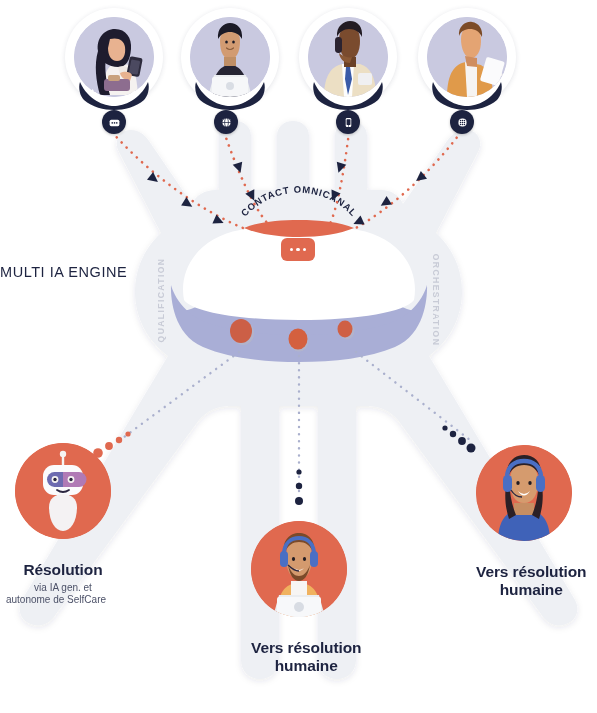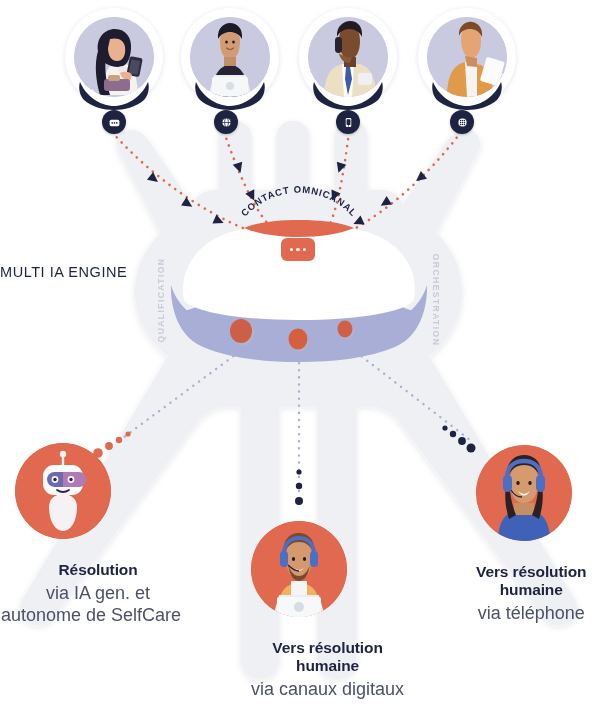--- a/index.html
+++ b/index.html
@@ -45,21 +45,21 @@
   }
   .olabel{
     margin-top:22px;text-align:center;
     font-family:"Liberation Sans",sans-serif;
   }
   .olabel .t{
     font-size:15.5px;font-weight:700;color:#1d2340;line-height:1.16;
     letter-spacing:-.1px;
   }
   .olabel .s{
-    font-size:18px;font-weight:400;color:#4c5168;margin-top:3px;line-height:1.25;
+    font-size:10px;font-weight:400;color:#4c5168;margin-top:3px;line-height:1.25;
     white-space:nowrap;
   }
 
   
   #engine-label{
     position:absolute;left:0;width:562px;top:264px;text-align:left;
     font-size:14.5px;font-weight:400;color:#1d2340;letter-spacing:.55px;
   }
   #engine-icon{
     position:absolute;left:281px;top:238px;width:34px;height:23px;
@@ -461,21 +461,20 @@
         <path d="M33 31 C34 22 40 17 48 17 C56 17 62 22 63 31" stroke="#4a6fc4" stroke-width="4" fill="none"></path>
         <path d="M37 44 C41 48 45 50 48 50" stroke="#2b2740" stroke-width="1.4" fill="none"></path>
         <path d="M22 96 L28 74 L68 74 L74 96 Z" fill="#ebedf0"></path>
         <rect x="26" y="76" width="44" height="20" rx="2" fill="#f7f8fa"></rect>
         <circle cx="48" cy="86" r="5" fill="#d8dce3"></circle>
       </svg>
     </div>
     <div class="olabel">
       <div class="t">Vers résolution</div>
       <div class="t">humaine</div>
-      <div class="s">via canaux digitaux</div>
     </div>
   </div>
 
   <div class="outcome" style="left:476px;top:445px;">
     <div class="ocircle">
       <svg viewBox="0 0 96 96" width="96" height="96">
         <circle cx="48" cy="48" r="48" fill="#e0694f"></circle>
         <path d="M22 96 C22 74 32 64 48 64 C64 64 74 74 74 96 Z" fill="#3f62b8"></path>
         <path d="M38 58 L58 58 L58 70 L38 70 Z" fill="#c68e63"></path>
         <path d="M34 36 C34 24 40 18 48 18 C56 18 62 24 62 36 C62 50 57 58 48 58 C39 58 34 50 34 36 Z" fill="#d59b6e"></path>
@@ -487,17 +486,16 @@
         <path d="M42 46 Q48 52 54 46 Q48 55 42 46 Z" fill="#fff"></path>
         <rect x="27" y="30" width="9" height="17" rx="4.5" fill="#4a6fc4"></rect>
         <rect x="60" y="30" width="9" height="17" rx="4.5" fill="#4a6fc4"></rect>
         <path d="M31 31 C32 21 39 16 48 16 C57 16 64 21 65 31" stroke="#4a6fc4" stroke-width="4.4" fill="none"></path>
         <path d="M35 45 C38 50 42 52 46 52" stroke="#2b2740" stroke-width="1.4" fill="none"></path>
       </svg>
     </div>
     <div class="olabel">
       <div class="t">Vers résolution</div>
       <div class="t">humaine</div>
-      <div class="s">via téléphone</div>
     </div>
   </div>
 
 </div>
 
 </body></html>

